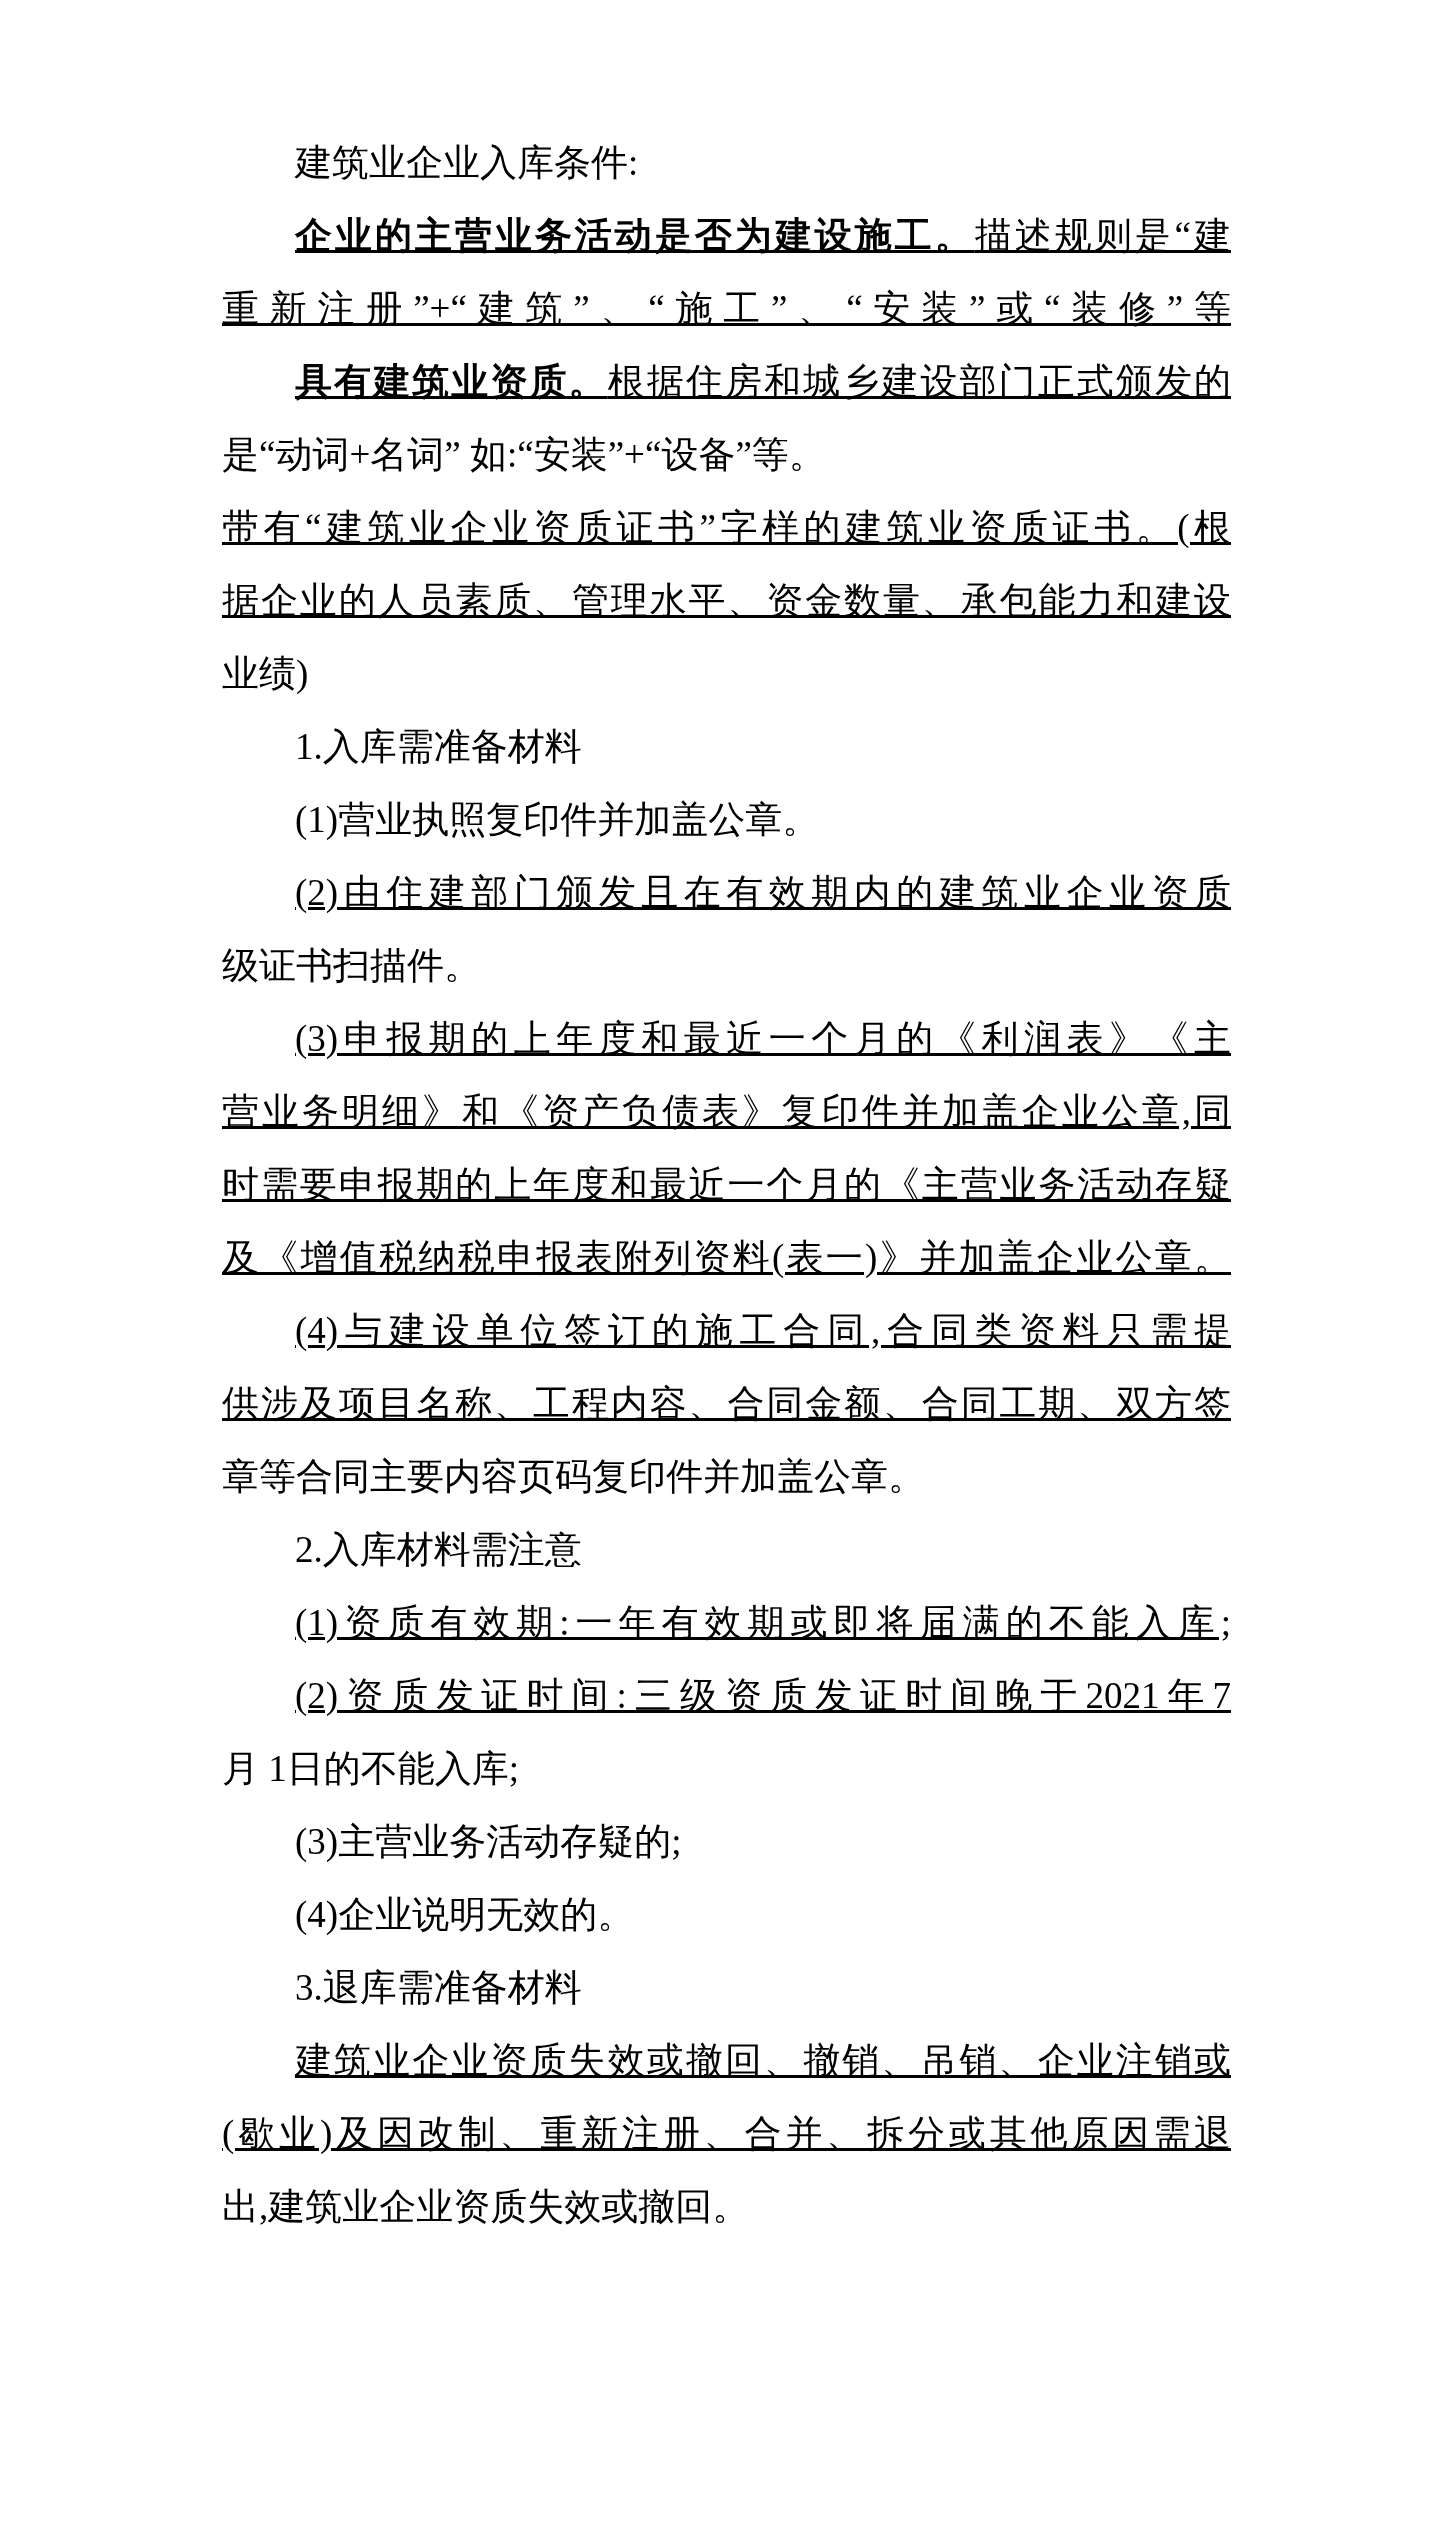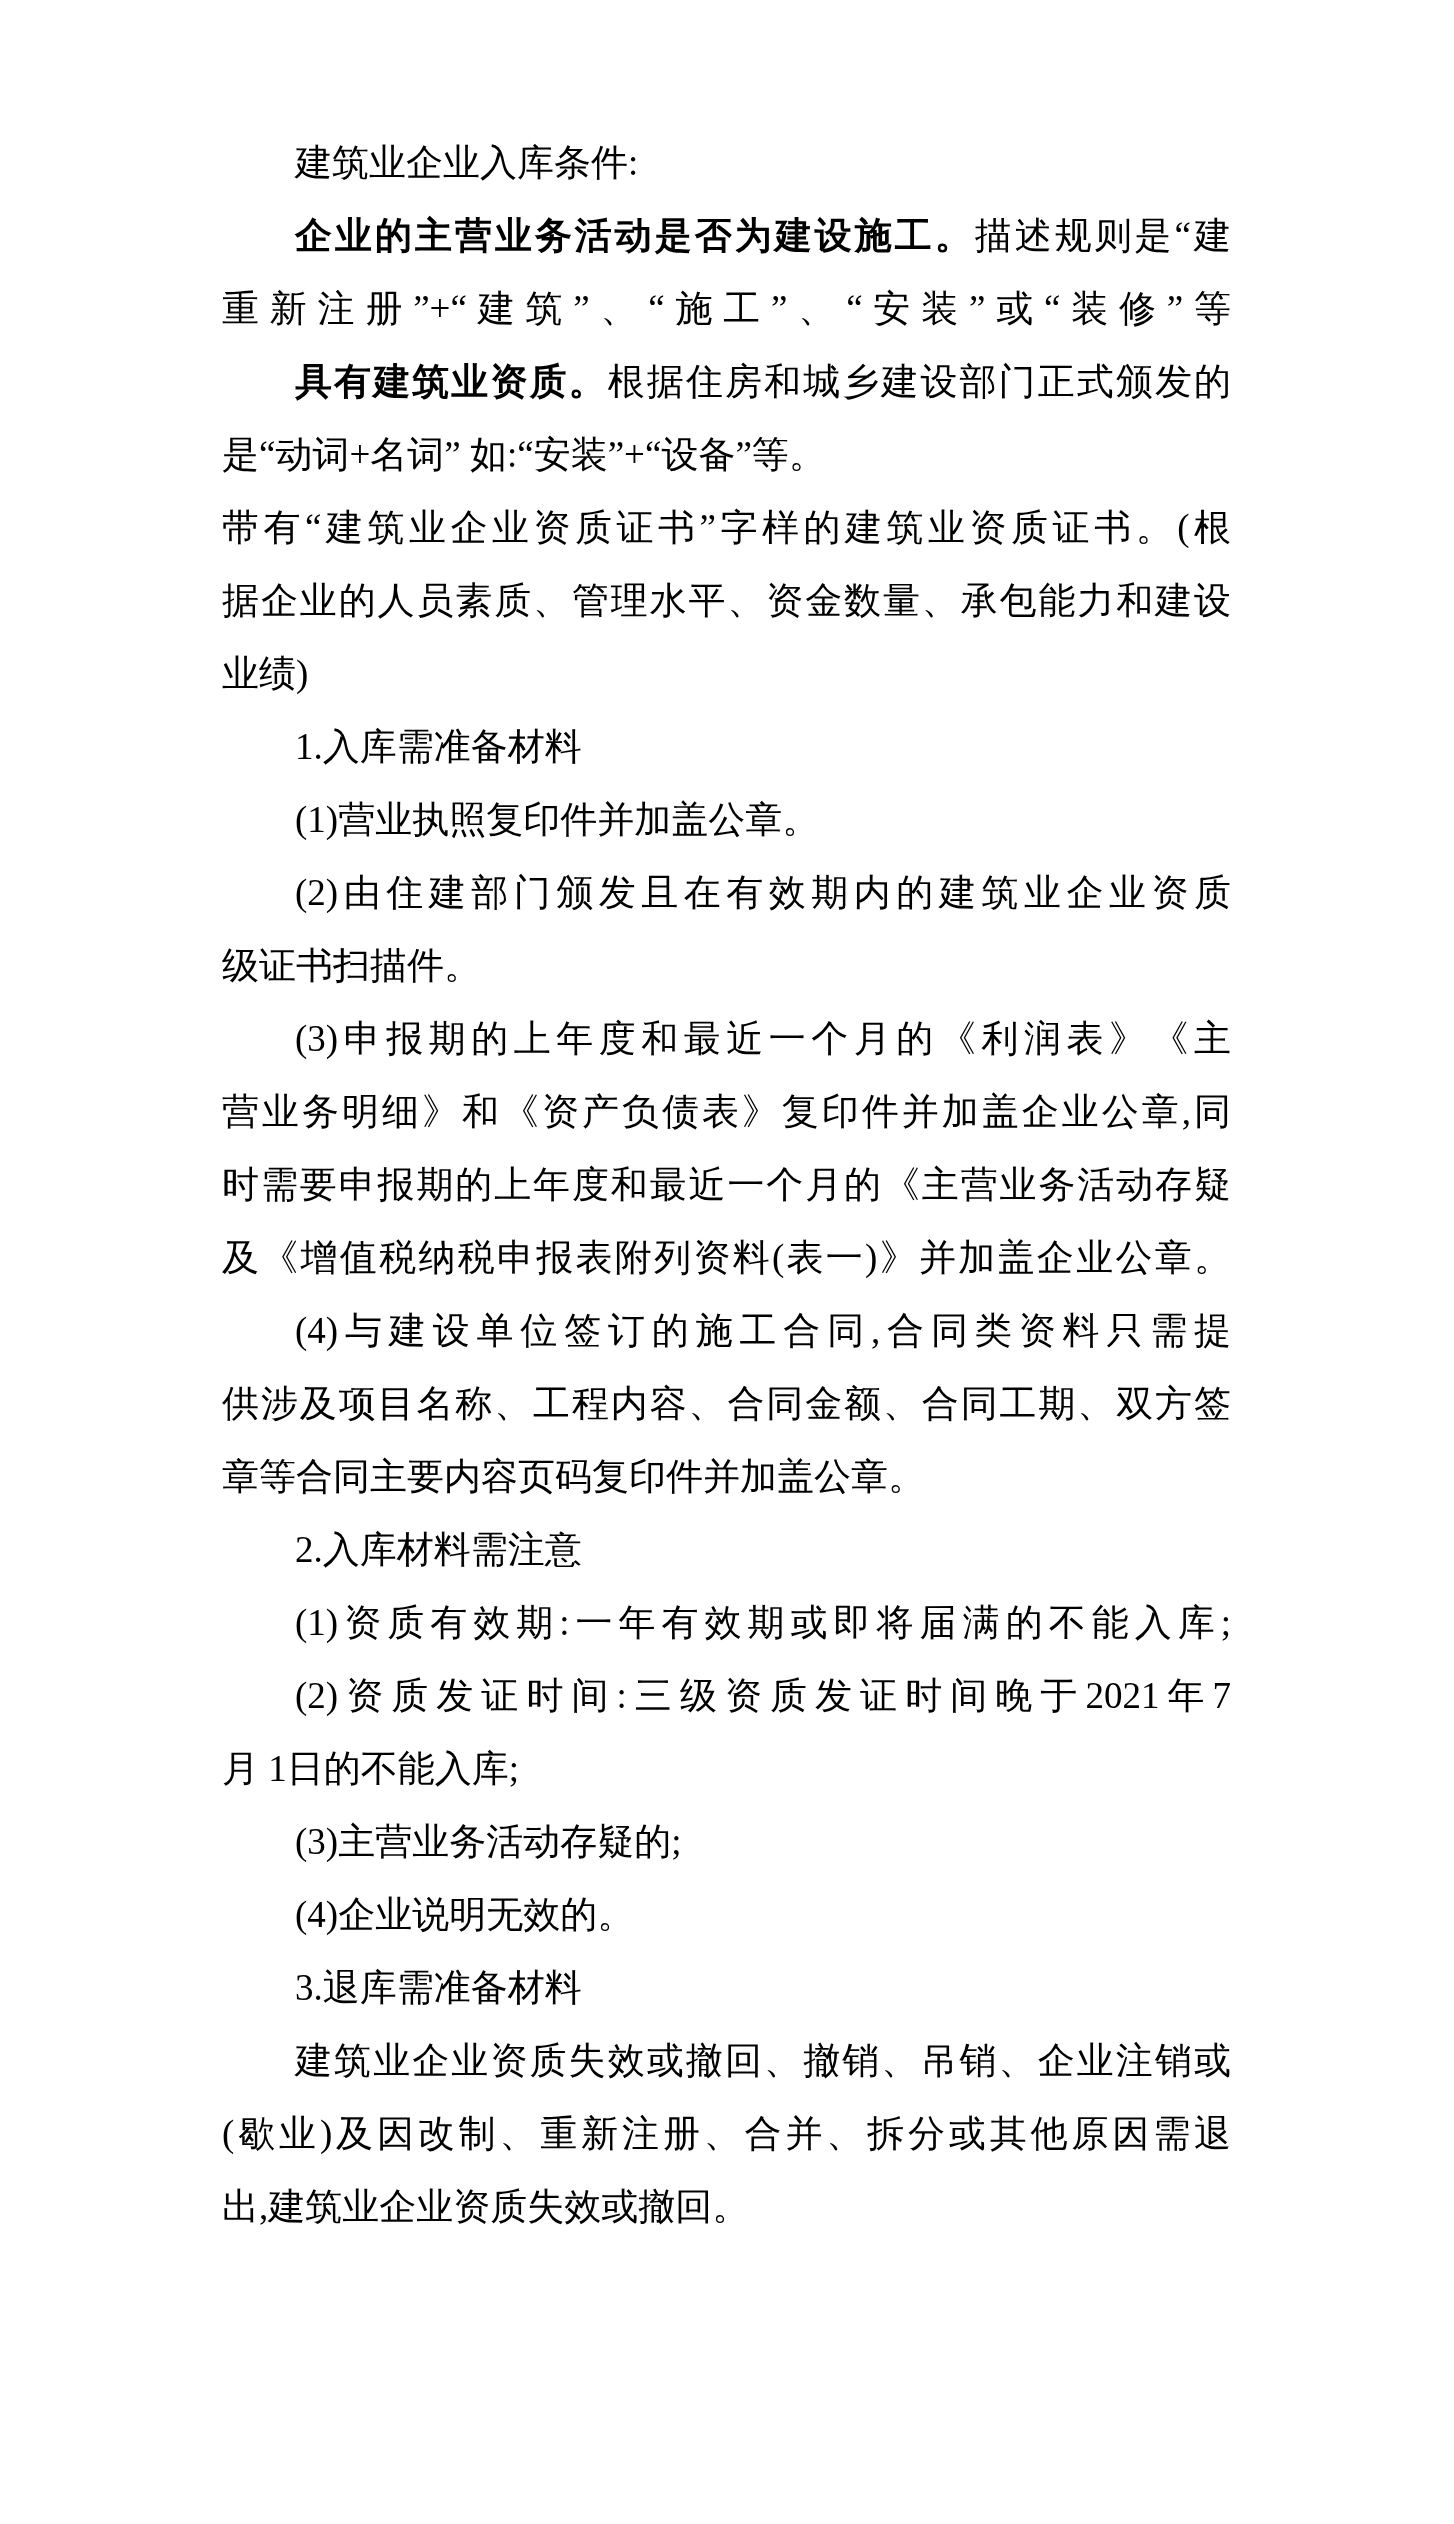--- a/index.html
+++ b/index.html
@@ -23,20 +23,21 @@
     line-height: 73px;
     height: 73px;
     text-align: left;
     white-space: normal;
     overflow: hidden;
   }
   .line.ind { text-indent: 73px; }
   .line.j {
     text-align: justify;
     text-align-last: justify;
+    text-decoration: underline;
   }
   .run { font-weight: 400; }
   .run.b { font-weight: 700; }
 </style>
 </head>
 <body>
 
 <div class="page-text">
     <div class="line ind"><span class="run">建筑业企业入库条件:</span></div>
     <div class="line ind j"><span class="run b">企业的主营业务活动是否为建设施工。</span><span class="run">描述规则是“建</span></div>

